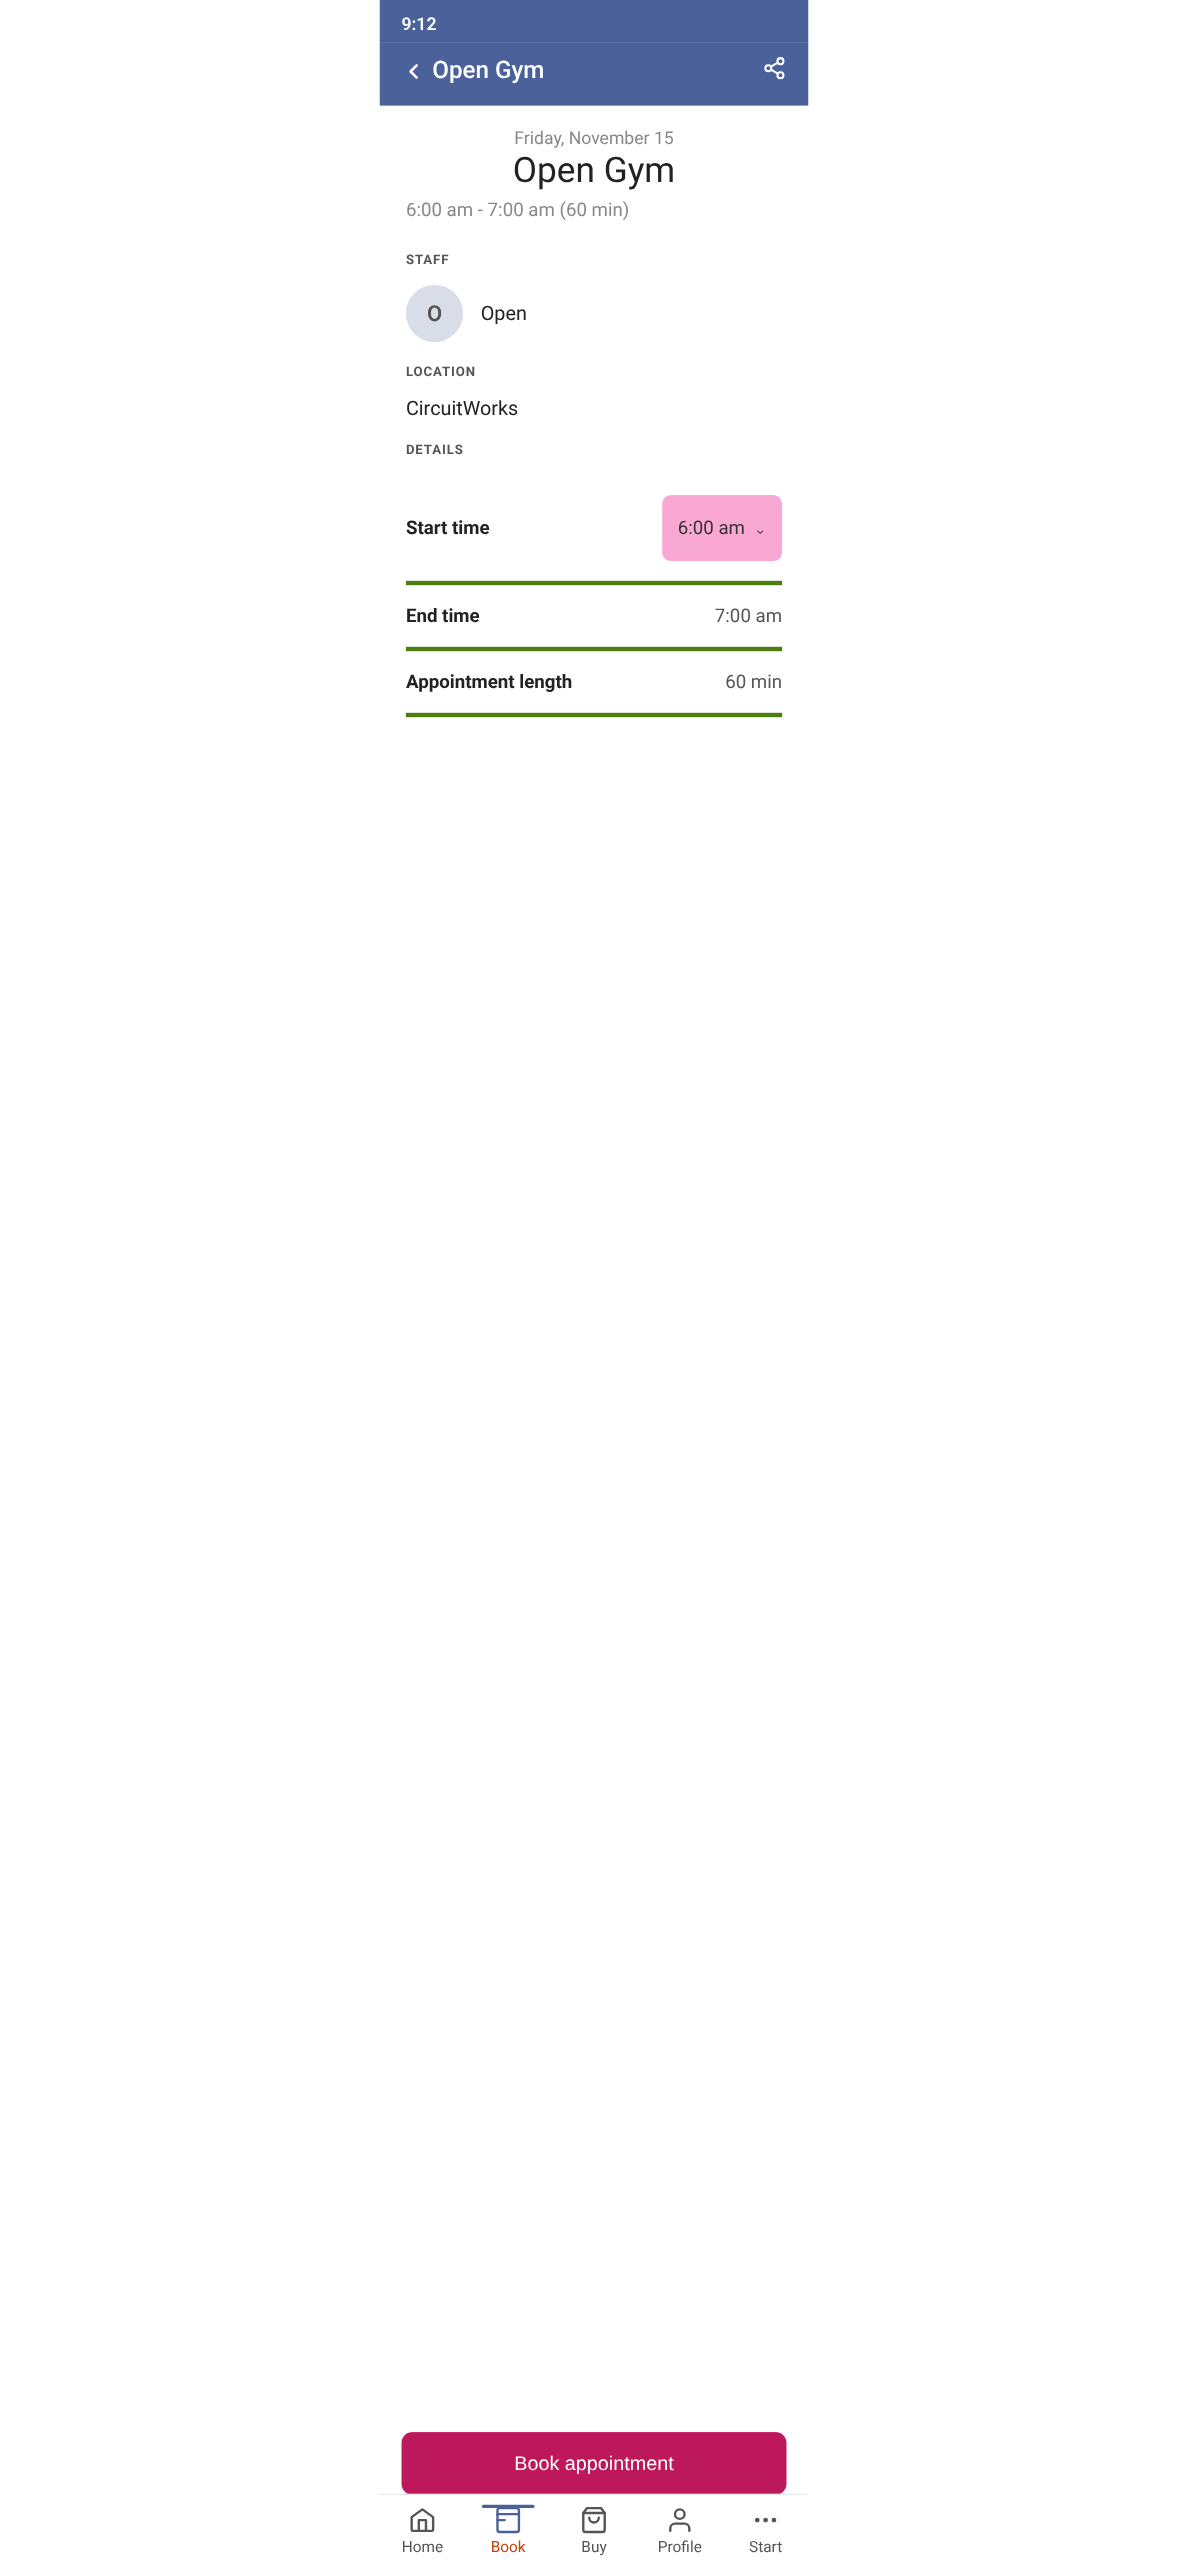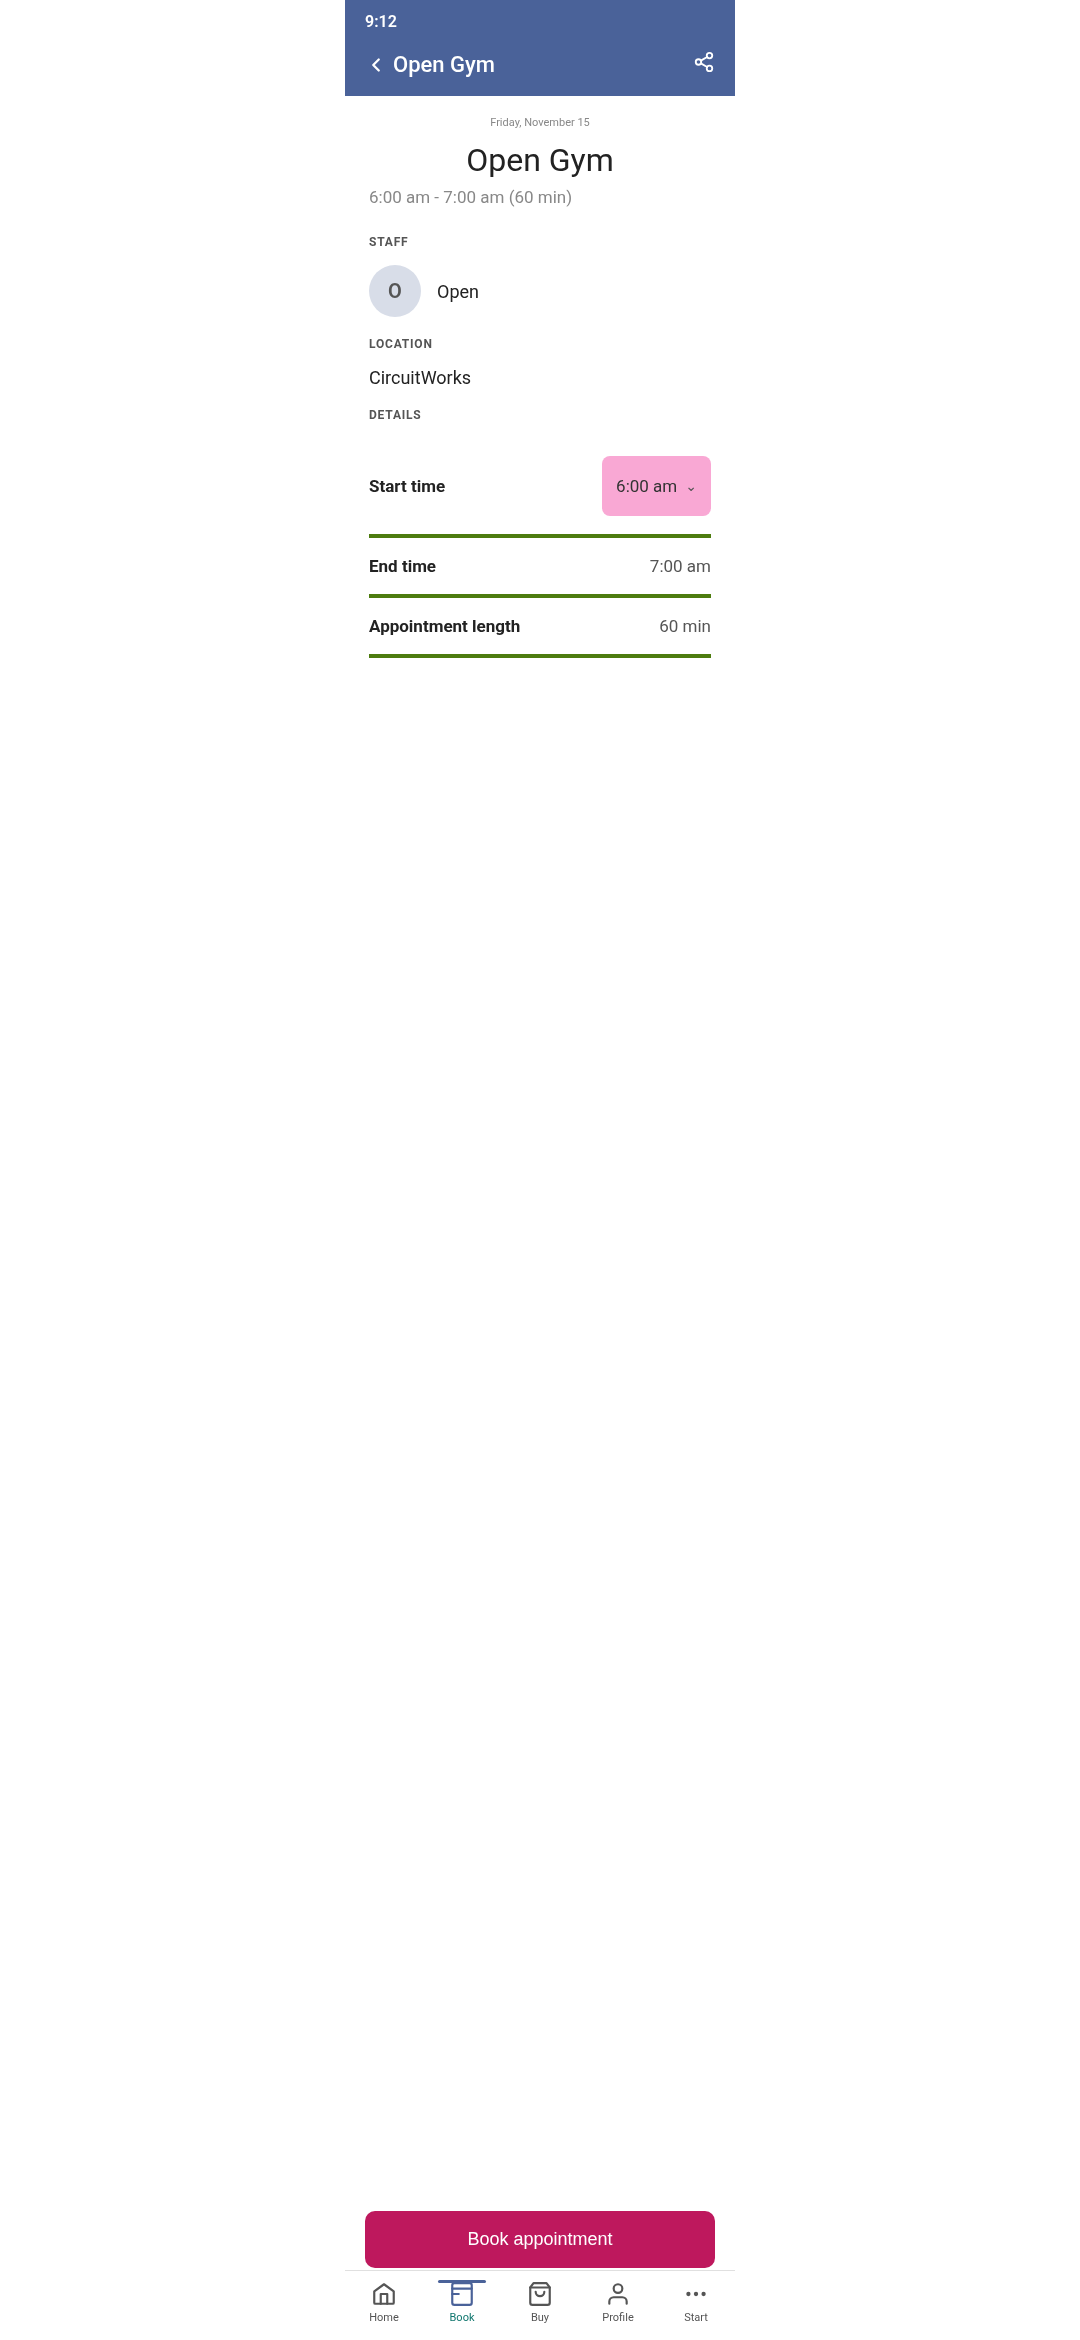--- a/index.html
+++ b/index.html
@@ -55,22 +55,22 @@
 
     
     .content {
       padding: 20px 24px;
       padding-bottom: 140px;
     }
 
     .event-date {
       text-align: center;
       color: #888;
-      font-size: 11px;
-      margin-bottom: 12px;
+      font-size: 16px;
+      margin-bottom: 0;
     }
 
     .event-title {
       text-align: center;
       font-size: 32px;
       font-weight: 400;
       color: #222;
       margin-bottom: 8px;
     }
 
@@ -207,21 +207,21 @@
       cursor: pointer;
       flex: 1;
     }
 
     .nav-icon {
       font-size: 26px;
       color: #555;
     }
 
     .nav-label {
-      font-size: 11px;
+      font-size: 14px;
       color: #555;
     }
 
     .nav-active-bar {
       position: absolute;
       top: -1px;
       width: 48px;
       height: 3px;
       background: #4a6299;
       border-radius: 2px;
@@ -311,21 +311,21 @@
     <span class="nav-label">Home</span>
   </div>
 
   <div class="nav-item nav-item-book" style="position:relative;">
     <div class="nav-active-bar"></div>
     <svg class="nav-icon" width="26" height="26" viewBox="0 0 24 24" fill="none" stroke="#4a6299" stroke-width="2" stroke-linecap="round" stroke-linejoin="round">
       <rect x="3" y="2" width="18" height="20" rx="2" ry="2"></rect>
       <line x1="3" y1="7" x2="21" y2="7"></line>
       <line x1="3" y1="12" x2="9" y2="12"></line>
     </svg>
-    <span class="nav-label" style="color:#0f766e;">Book</span>
+    <span class="nav-label" style="color:#c2410c;">Book</span>
   </div>
 
   <div class="nav-item">
     <svg class="nav-icon" width="26" height="26" viewBox="0 0 24 24" fill="none" stroke="#555" stroke-width="2" stroke-linecap="round" stroke-linejoin="round">
       <path d="M6 2L3 6v14a2 2 0 0 0 2 2h14a2 2 0 0 0 2-2V6l-3-4z"></path>
       <line x1="3" y1="6" x2="21" y2="6"></line>
       <path d="M16 10a4 4 0 0 1-8 0"></path>
     </svg>
     <span class="nav-label">Buy</span>
   </div>

